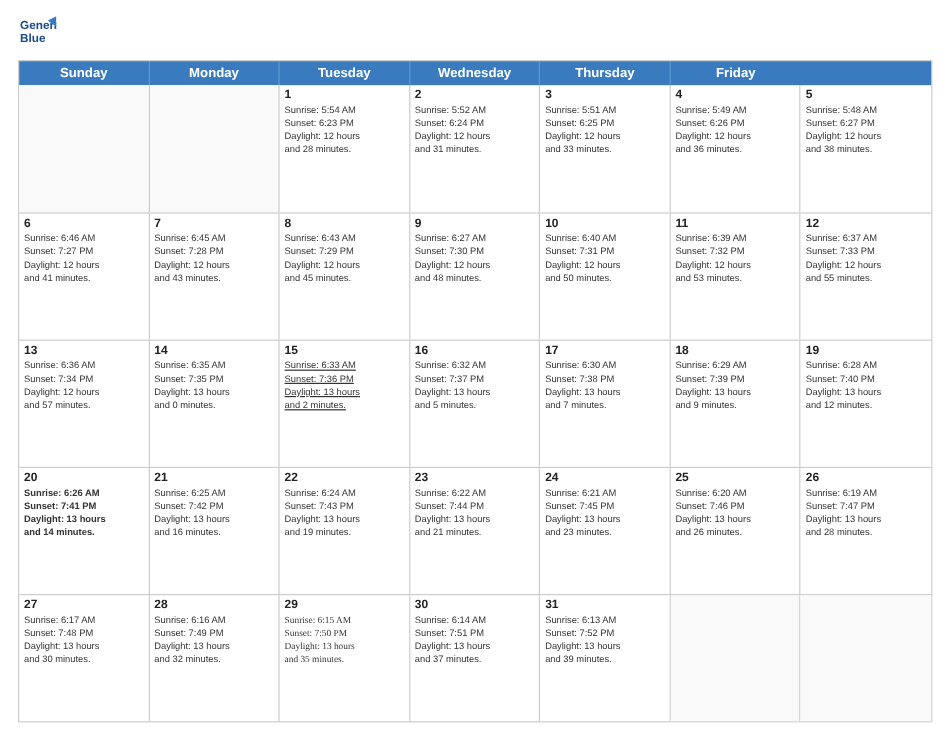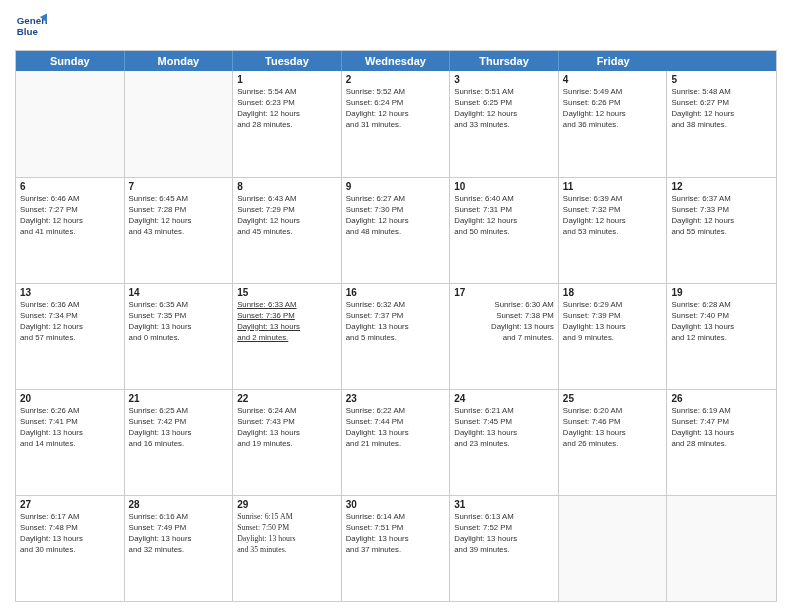--- a/index.html
+++ b/index.html
@@ -241,21 +241,21 @@
           </div>
           <div class="cal-cell">
             <div class="day-num">16</div>
             <div class="cell-info" style="white-space: pre-line;">Sunrise: 6:32 AM
 Sunset: 7:37 PM
 Daylight: 13 hours
 and 5 minutes.</div>
           </div>
           <div class="cal-cell">
             <div class="day-num">17</div>
-            <div class="cell-info" style="white-space: pre-line; text-align: right;">Sunrise: 6:30 AM
+            <div class="cell-info" style="white-space: pre-line;">Sunrise: 6:30 AM
 Sunset: 7:38 PM
 Daylight: 13 hours
 and 7 minutes.</div>
           </div>
           <div class="cal-cell">
             <div class="day-num">18</div>
             <div class="cell-info" style="white-space: pre-line;">Sunrise: 6:29 AM
 Sunset: 7:39 PM
 Daylight: 13 hours
 and 9 minutes.</div>
@@ -264,21 +264,21 @@
             <div class="day-num">19</div>
             <div class="cell-info" style="white-space: pre-line;">Sunrise: 6:28 AM
 Sunset: 7:40 PM
 Daylight: 13 hours
 and 12 minutes.</div>
           </div>
         </div>
         <div class="cal-row">
           <div class="cal-cell">
             <div class="day-num">20</div>
-            <div class="cell-info" style="white-space: pre-line;">Sunrise: 6:26 AM
+            <div class="cell-info" style="white-space: pre-line; font-weight: bold;">Sunrise: 6:26 AM
 Sunset: 7:41 PM
 Daylight: 13 hours
 and 14 minutes.</div>
           </div>
           <div class="cal-cell">
             <div class="day-num">21</div>
             <div class="cell-info" style="white-space: pre-line;">Sunrise: 6:25 AM
 Sunset: 7:42 PM
 Daylight: 13 hours
 and 16 minutes.</div>

